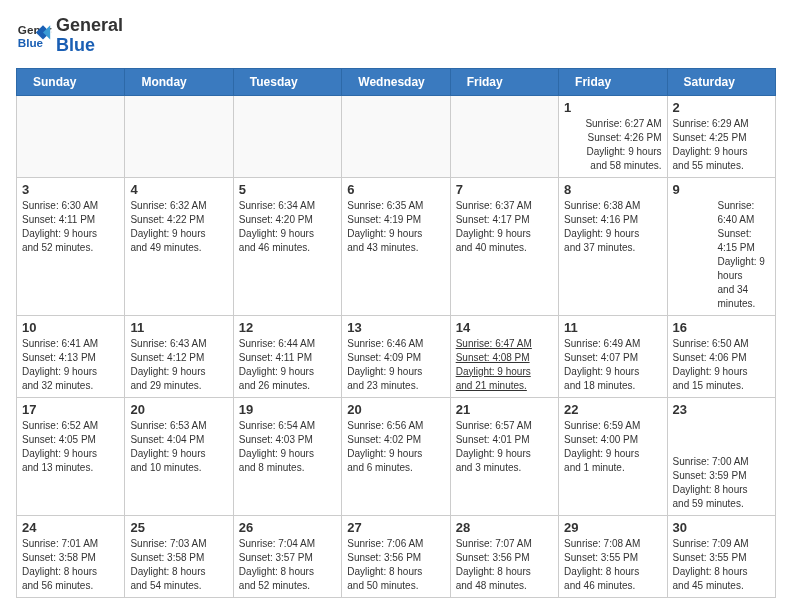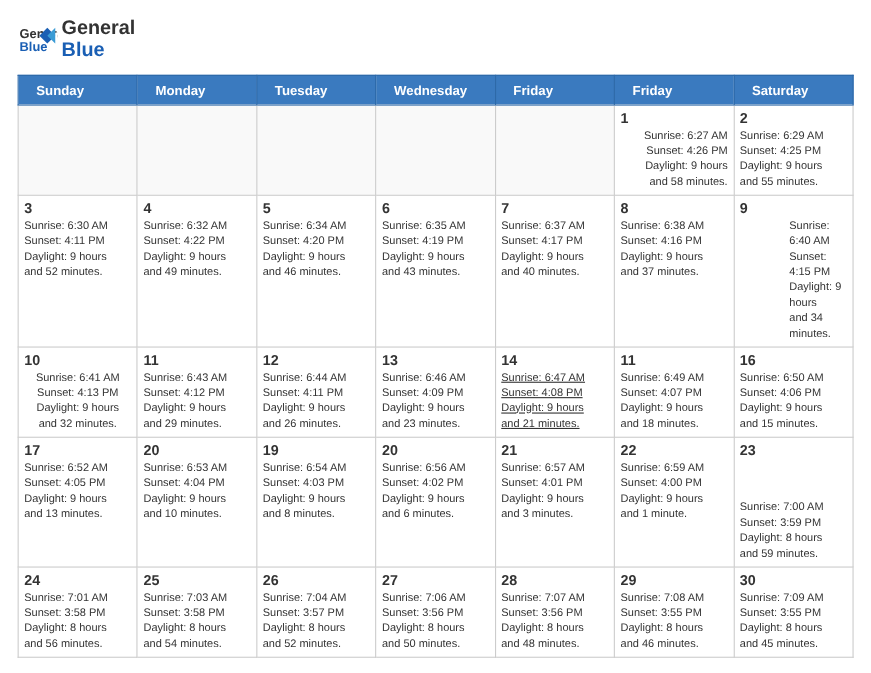--- a/index.html
+++ b/index.html
@@ -186,21 +186,21 @@
           <span class="day-number">9</span>
           <div class="day-detail" style="white-space: pre-line; margin-left: 45px;">Sunrise: 6:40 AM
 Sunset: 4:15 PM
 Daylight: 9 hours
 and 34 minutes.</div>
         </td>
       </tr>
       <tr>
         <td>
           <span class="day-number">10</span>
-          <div class="day-detail" style="white-space: pre-line; text-align: center;">Sunrise: 6:41 AM
+          <div class="day-detail" style="white-space: pre-line;">Sunrise: 6:41 AM
 Sunset: 4:13 PM
 Daylight: 9 hours
 and 32 minutes.</div>
         </td>
         <td>
           <span class="day-number">11</span>
           <div class="day-detail" style="white-space: pre-line;">Sunrise: 6:43 AM
 Sunset: 4:12 PM
 Daylight: 9 hours
 and 29 minutes.</div>

